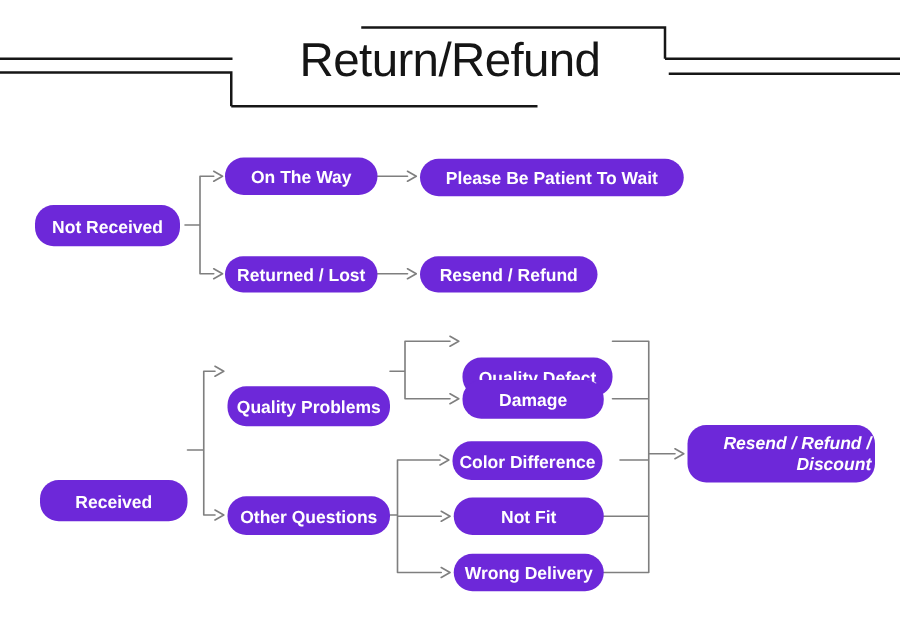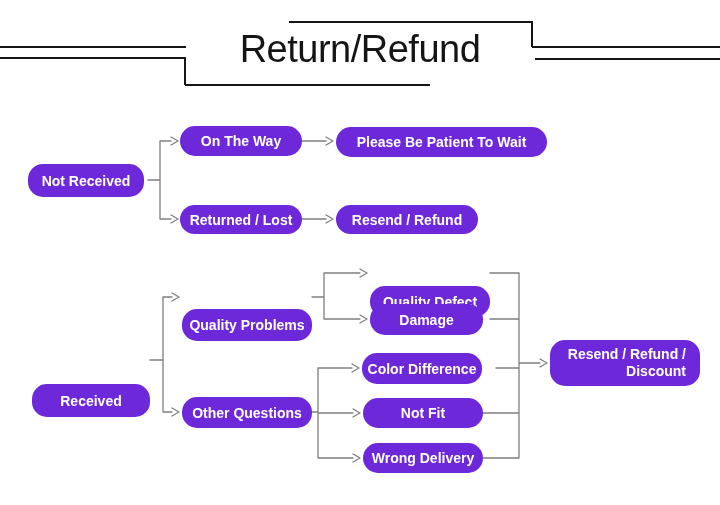--- a/index.html
+++ b/index.html
@@ -37,21 +37,22 @@
     display: flex;
     align-items: center;
     justify-content: center;
     white-space: nowrap;
     text-align: right;
     box-sizing: border-box;
   }
   .node.wrap {
     white-space: normal;
     line-height: 1.25;
-    padding: 2px 14px;
+    padding: 2px 3px;
+    font-style: italic;
   }
 </style>
 </head>
 <body>
 
 <div class="stage">
 
   <svg class="lines" viewBox="0 0 720 505" aria-hidden="true">
 
     <path d="M289 22 H533 M532 22 V47 M532 47 H720 M535 59 H720 M0 47 H186 M0 58 H186 M185 58 V85 M185 85 H430" stroke="#161616" stroke-width="2" fill="none"></path>

